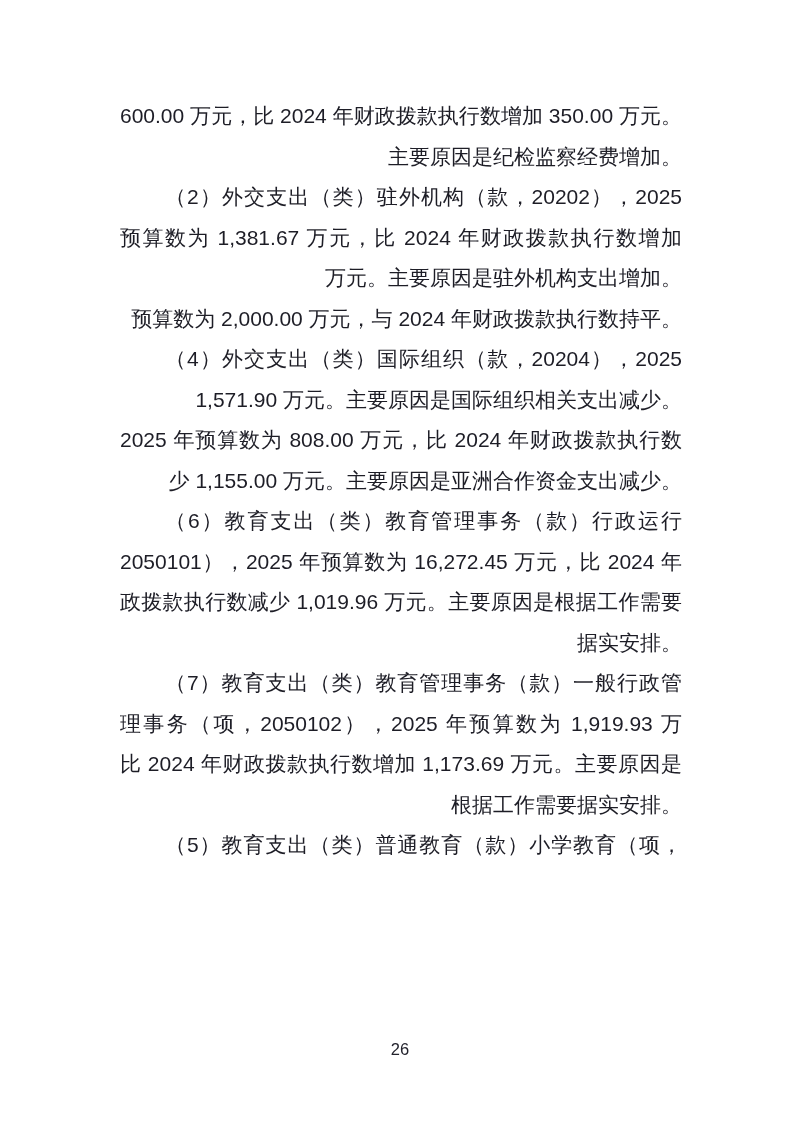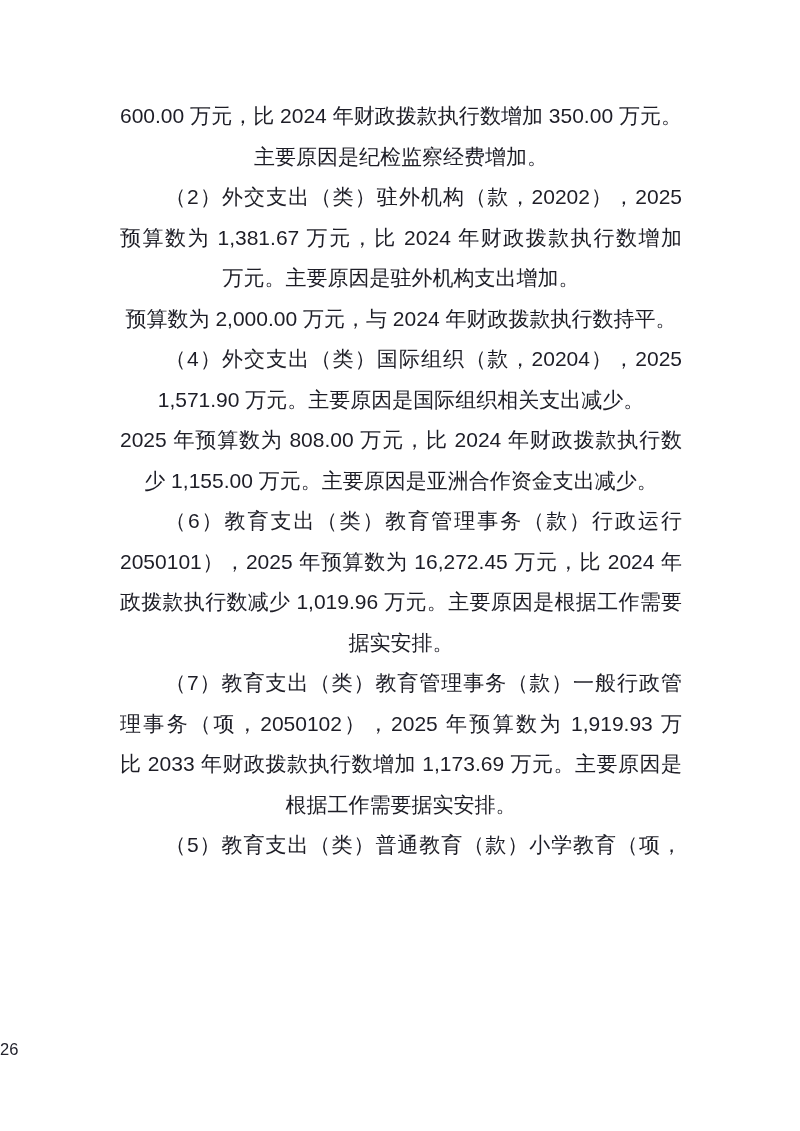--- a/index.html
+++ b/index.html
@@ -21,36 +21,37 @@
     left: 120px;
     top: 96px;
     width: 562px;
   }
   .line {
     height: 40.5px;
     line-height: 40.5px;
     font-size: 21px;
     overflow: hidden;
     white-space: normal;
-    text-align: center;
+    text-align: right;
   }
   .line.just {
     text-align: justify;
     text-align-last: justify;
   }
   .line.ind {
     text-indent: 45px;
   }
   .page-num {
     position: absolute;
     top: 1038px;
     left: 0;
     width: 100%;
     height: 22px;
     line-height: 22px;
+    text-align: center;
     font-size: 16.5px;
     color: #22222c;
   }
 </style>
 </head>
 <body>
 
 <div class="page" style="background: rgb(255, 255, 255); color: rgb(29, 29, 38);">
   <div class="body-text">
       <div class="line just">600.00 万元，比 2024 年财政拨款执行数增加 350.00 万元。</div>
@@ -62,18 +63,18 @@
       <div class="line just ind">（4）外交支出（类）国际组织（款，20204），2025 年</div>
       <div class="line">1,571.90 万元。主要原因是国际组织相关支出减少。</div>
       <div class="line just">2025 年预算数为 808.00 万元，比 2024 年财政拨款执行数减</div>
       <div class="line">少 1,155.00 万元。主要原因是亚洲合作资金支出减少。</div>
       <div class="line just ind">（6）教育支出（类）教育管理事务（款）行政运行（项，</div>
       <div class="line just">2050101），2025 年预算数为 16,272.45 万元，比 2024 年财</div>
       <div class="line just">政拨款执行数减少 1,019.96 万元。主要原因是根据工作需要</div>
       <div class="line">据实安排。</div>
       <div class="line just ind">（7）教育支出（类）教育管理事务（款）一般行政管</div>
       <div class="line just">理事务（项，2050102），2025 年预算数为 1,919.93 万元，</div>
-      <div class="line just">比 2033 年财政拨款执行数增加 1,173.69 万元。主要原因是</div>
+      <div class="line just">比 2024 年财政拨款执行数增加 1,173.69 万元。主要原因是</div>
       <div class="line">根据工作需要据实安排。</div>
       <div class="line just ind">（5）教育支出（类）普通教育（款）小学教育（项，</div>
     </div>
   <div class="page-num">26</div>
 </div>
 
 </body></html>

